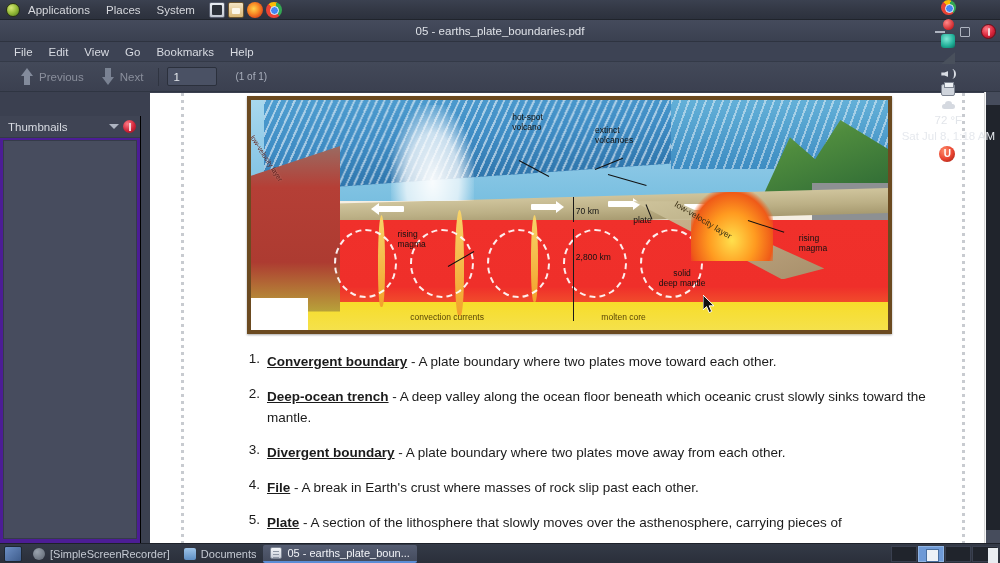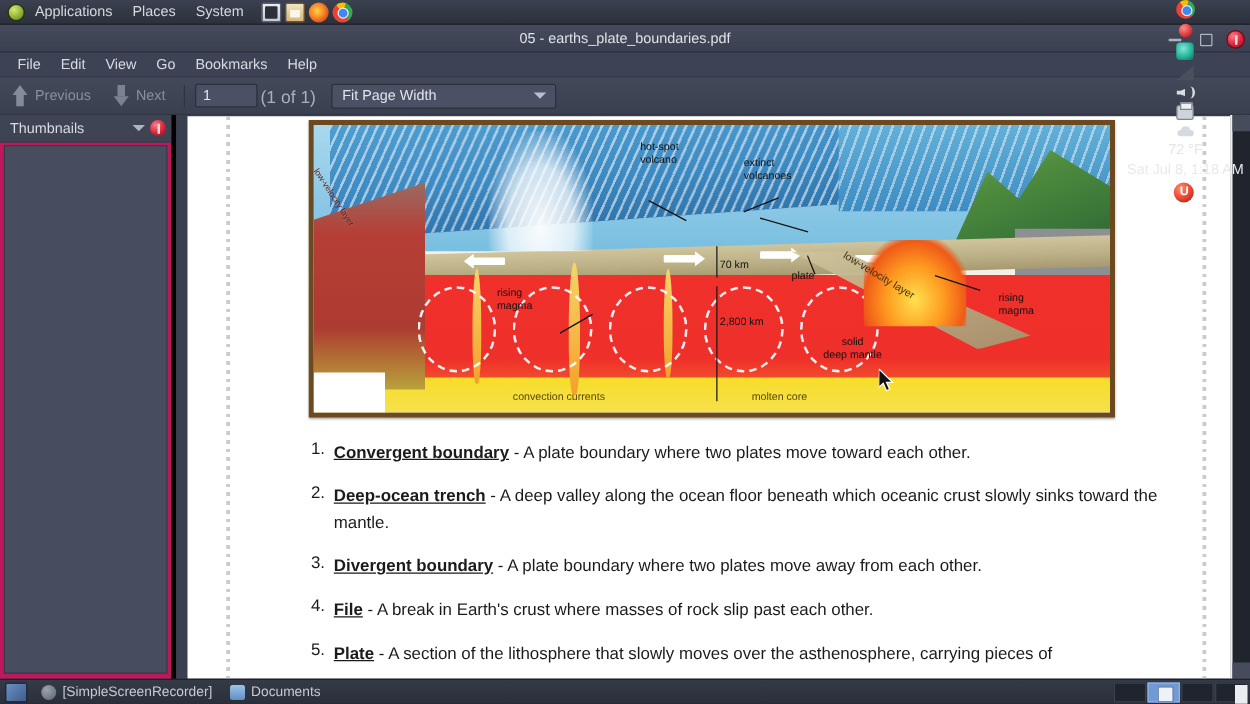--- a/index.html
+++ b/index.html
@@ -116,21 +116,21 @@
     background: #f6d6da; border-radius: 1px;
   }
 
   .menubar {
     height: 20px; display: flex; align-items: center; padding-left: 6px;
     background: #3d4354; border-bottom: 1px solid #343a48; flex: 0 0 auto;
   }
   .menu-item { color: #d8dbe2; font-size: 11.5px; padding: 0 8px; line-height: 20px; }
 
   .toolbar {
-    height: 30px; display: flex; align-items: center; gap: 2px; padding: 0 1px;
+    height: 30px; display: flex; align-items: center; gap: 2px; padding: 0 12px;
     background: linear-gradient(to bottom, #434959, #3b4050);
     border-bottom: 1px solid #2f3542; flex: 0 0 auto;
   }
   .tb-btn { display: flex; align-items: center; gap: 4px; padding: 2px 7px; border-radius: 3px; }
   .tb-btn span.lbl { font-size: 11.5px; color: #8a8f9c; }
   .arrow-up, .arrow-down { width: 16px; height: 17px; position: relative; opacity: .75; }
   .arrow-up::before {
     content: ""; position: absolute; left: 2px; top: 0; width: 0; height: 0;
     border-left: 6px solid transparent; border-right: 6px solid transparent; border-bottom: 8px solid #9aa3b4;
   }
@@ -138,33 +138,33 @@
   .arrow-down::before {
     content: ""; position: absolute; left: 2px; bottom: 0; width: 0; height: 0;
     border-left: 6px solid transparent; border-right: 6px solid transparent; border-top: 8px solid #8e97a8;
   }
   .arrow-down::after { content: ""; position: absolute; left: 5px; top: 0; width: 6px; height: 9px; background: #8e97a8; }
   .tb-div { width: 1px; height: 18px; background: #2f3441; margin: 0 6px; }
   .page-input {
     width: 50px; height: 19px; background: #4a5164; border: 1px solid #2b303c; border-radius: 2px;
     color: #e4e7ec; font-size: 11.5px; padding: 0 5px; font-family: "Liberation Sans", sans-serif;
   }
-  .page-count { color: #a9afbc; font-size: 14px; margin-left: 0; white-space: nowrap; }
+  .page-count { color: #a9afbc; font-size: 10px; margin-left: 16px; white-space: nowrap; }
   .zoom-combo {
     margin-left: 10px; width: 180px; height: 20px; background: #4a5164;
     border: 1px solid #2b303c; border-radius: 2px; display: flex; align-items: center;
     padding: 0 4px 0 8px; position: relative;
   }
   .zoom-combo .val { color: #e2e5eb; font-size: 11.5px; flex: 1; white-space: nowrap; }
   .caret-dn { width: 0; height: 0; border-left: 5px solid transparent; border-right: 5px solid transparent; border-top: 5px solid #b9bfcb; margin-right: 3px; }
 
   .body-area { flex: 1; display: flex; min-height: 0; position: relative; background: #3b4050; }
 
   
-  .sidebar { width: 141px; flex: 0 0 141px; background: #be185d; display: flex; flex-direction: column; border-right: 4px solid #000000; }
+  .sidebar { width: 141px; flex: 0 0 141px; background: #4c1d95; display: flex; flex-direction: column; border-right: 1px solid #000000; margin-top: 24px; }
   .sb-header {
     height: 22px; display: flex; align-items: center; padding: 0 4px 0 8px; gap: 4px;
     background: #3f4454; border-bottom: 1px solid #343a47;
   }
   .sb-title { color: #d9dce3; font-size: 11.5px; flex: 1; white-space: nowrap; }
   .sb-caret { width: 0; height: 0; border-left: 5px solid transparent; border-right: 5px solid transparent; border-top: 5px solid #aeb4c1; }
   .sb-close {
     width: 13px; height: 13px; border-radius: 50%;
     background: radial-gradient(circle at 35% 30%, #ff7a85 0%, #cf2438 55%, #851020 100%);
     position: relative;
@@ -353,24 +353,20 @@
         <span class="arrow-up"></span>
         <span class="lbl">Previous</span>
       </div>
       <div class="tb-btn">
         <span class="arrow-down"></span>
         <span class="lbl">Next</span>
       </div>
       <div class="tb-div"></div>
       <input class="page-input" value="1" style="">
       <div class="page-count">(1 of 1)</div>
-      <div class="zoom-combo">
-        <span class="val">Fit Page Width</span>
-        <span class="caret-dn"></span>
-      </div>
     </div>
 
     <div class="body-area">
 
       <div class="sidebar">
         <div class="sb-header">
           <span class="sb-title">Thumbnails</span>
           <span class="sb-caret"></span>
           <span class="sb-close"></span>
         </div>
@@ -515,20 +511,24 @@
     <div class="task-btn">
       <span class="tbi tbi-rec"></span>
       <span class="tlabel">[SimpleScreenRecorder]</span>
     </div>
 
     <div class="task-btn">
       <span class="tbi tbi-folder"></span>
       <span class="tlabel">Documents</span>
     </div>
 
+    <div class="task-btn active">
+      <span class="tbi tbi-pdf"></span>
+      <span class="tlabel">05 - earths_plate_boun...</span>
+    </div>
 
     <div class="pager">
       <div class="pg-cell"></div>
       <div class="pg-cell active"></div>
       <div class="pg-cell"></div>
       <div class="pg-cell"></div>
       <div class="pg-win"></div>
     </div>
   </div>
 

